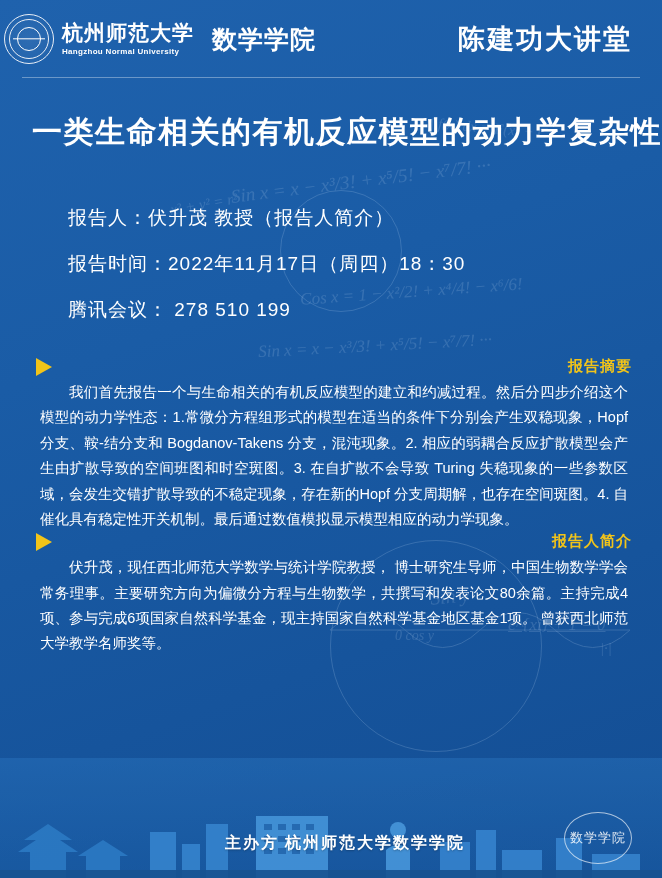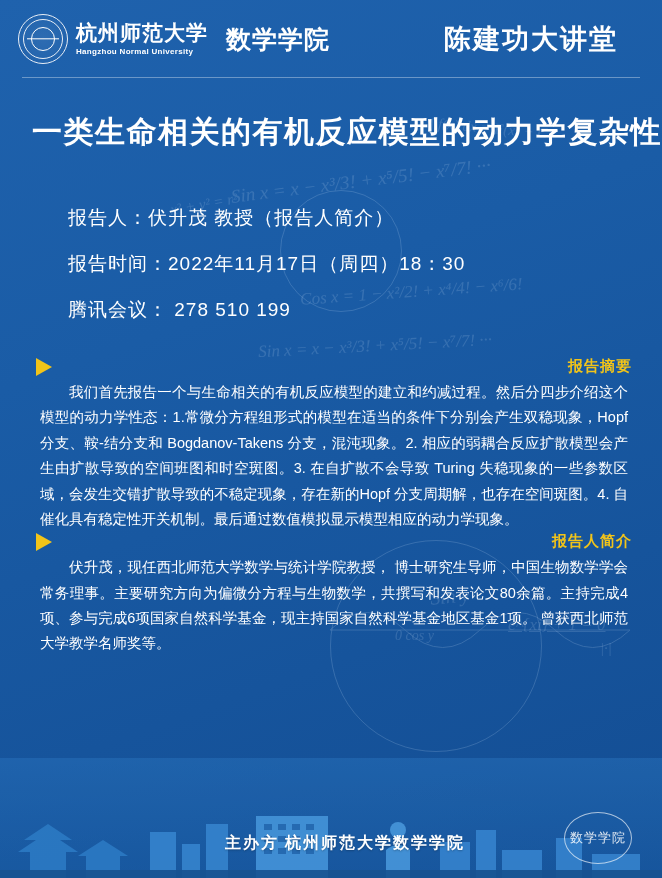--- a/index.html
+++ b/index.html
@@ -59,21 +59,21 @@
     opacity: 0.18;
     pointer-events: none;
   }
 
   
   .header {
     position: relative;
     height: 78px;
     display: flex;
     align-items: center;
-    padding: 0 18px;
+    padding: 0 4px;
     box-sizing: border-box;
   }
   .logo-wrap {
     display: flex;
     align-items: center;
     gap: 8px;
   }
   .seal {
     width: 48px;
     height: 48px;

